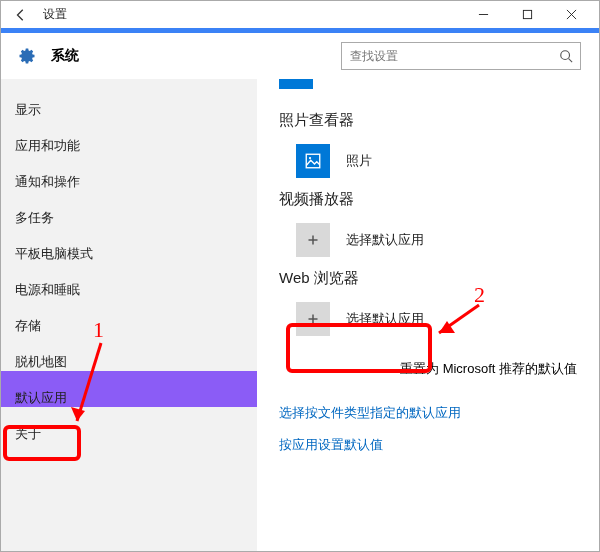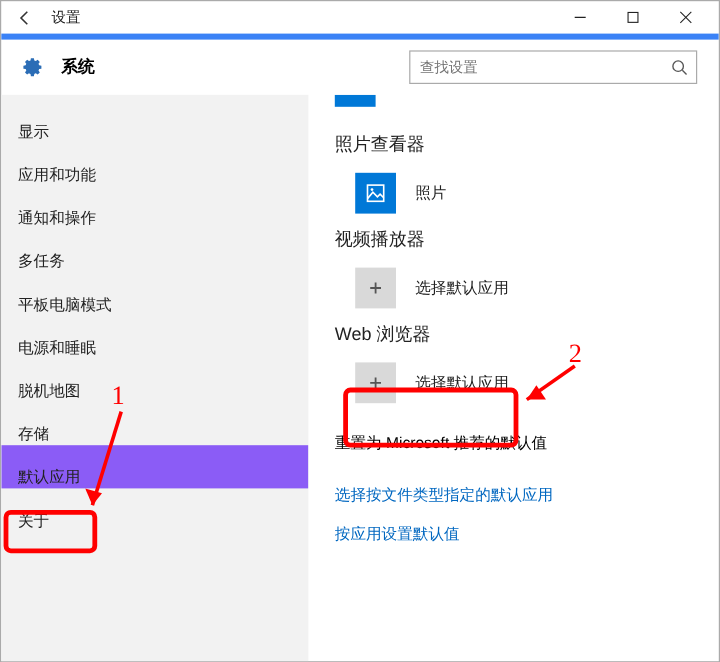--- a/index.html
+++ b/index.html
@@ -28,21 +28,21 @@
     .partial-tile { width: 34px; height: 10px; background: #0078d7; margin-bottom: 22px; margin-top: 0; }
     .section-title { font-size: 15px; margin-bottom: 14px; color: #222; }
 
     .item-row { display: flex; align-items: center; margin-bottom: 12px; padding-left: 17px; }
     .tile { width: 34px; height: 34px; display: flex; align-items: center; justify-content: center; margin-right: 16px; }
     .tile.blue { background: #0078d7; color: #fff; }
     .tile.gray { background: #d9d9d9; color: #555; }
     .tile svg { width: 18px; height: 18px; }
     .item-label { font-size: 13px; color: #222; }
 
-    .reset-label { font-size: 13px; margin-top: 24px; margin-bottom: 26px; }
+    .reset-label { font-size: 13px; margin-top: 24px; margin-bottom: 26px; text-align: right; }
     .reset-btn { display: inline-block; background: #ccc; border: 1px solid #aaa; padding: 5px 18px; font-size: 13px; margin-left: 18px; }
 
     .link { display: block; color: #0067c0; font-size: 13px; margin-top: 14px; }
 
     .ann { position: absolute; pointer-events: none; border: 4px solid #ff0000; border-radius: 6px; }
     .ann1 { left: 2px; top: 424px; width: 78px; height: 36px; }
     .ann2 { left: 285px; top: 322px; width: 146px; height: 50px; }
     .ann-label { position: absolute; color: #ff0000; font-size: 22px; font-family: serif; pointer-events: none; }
     .ann-label.l1 { left: 92px; top: 316px; }
     .ann-label.l2 { left: 473px; top: 281px; }
@@ -110,24 +110,24 @@
     <div class="sidebar-item">
         <span>多任务</span>
       </div>
     <div class="sidebar-item">
         <span>平板电脑模式</span>
       </div>
     <div class="sidebar-item">
         <span>电源和睡眠</span>
       </div>
     <div class="sidebar-item">
-        <span>脱机地图</span>
+        <span>存储</span>
       </div>
     <div class="sidebar-item">
-        <span>存储</span>
+        <span>脱机地图</span>
       </div>
     <div class="sidebar-item selected">
         <span>默认应用</span>
       </div>
     <div class="sidebar-item">
         <span>关于</span>
       </div>
   </div>
 
   <div class="main">

